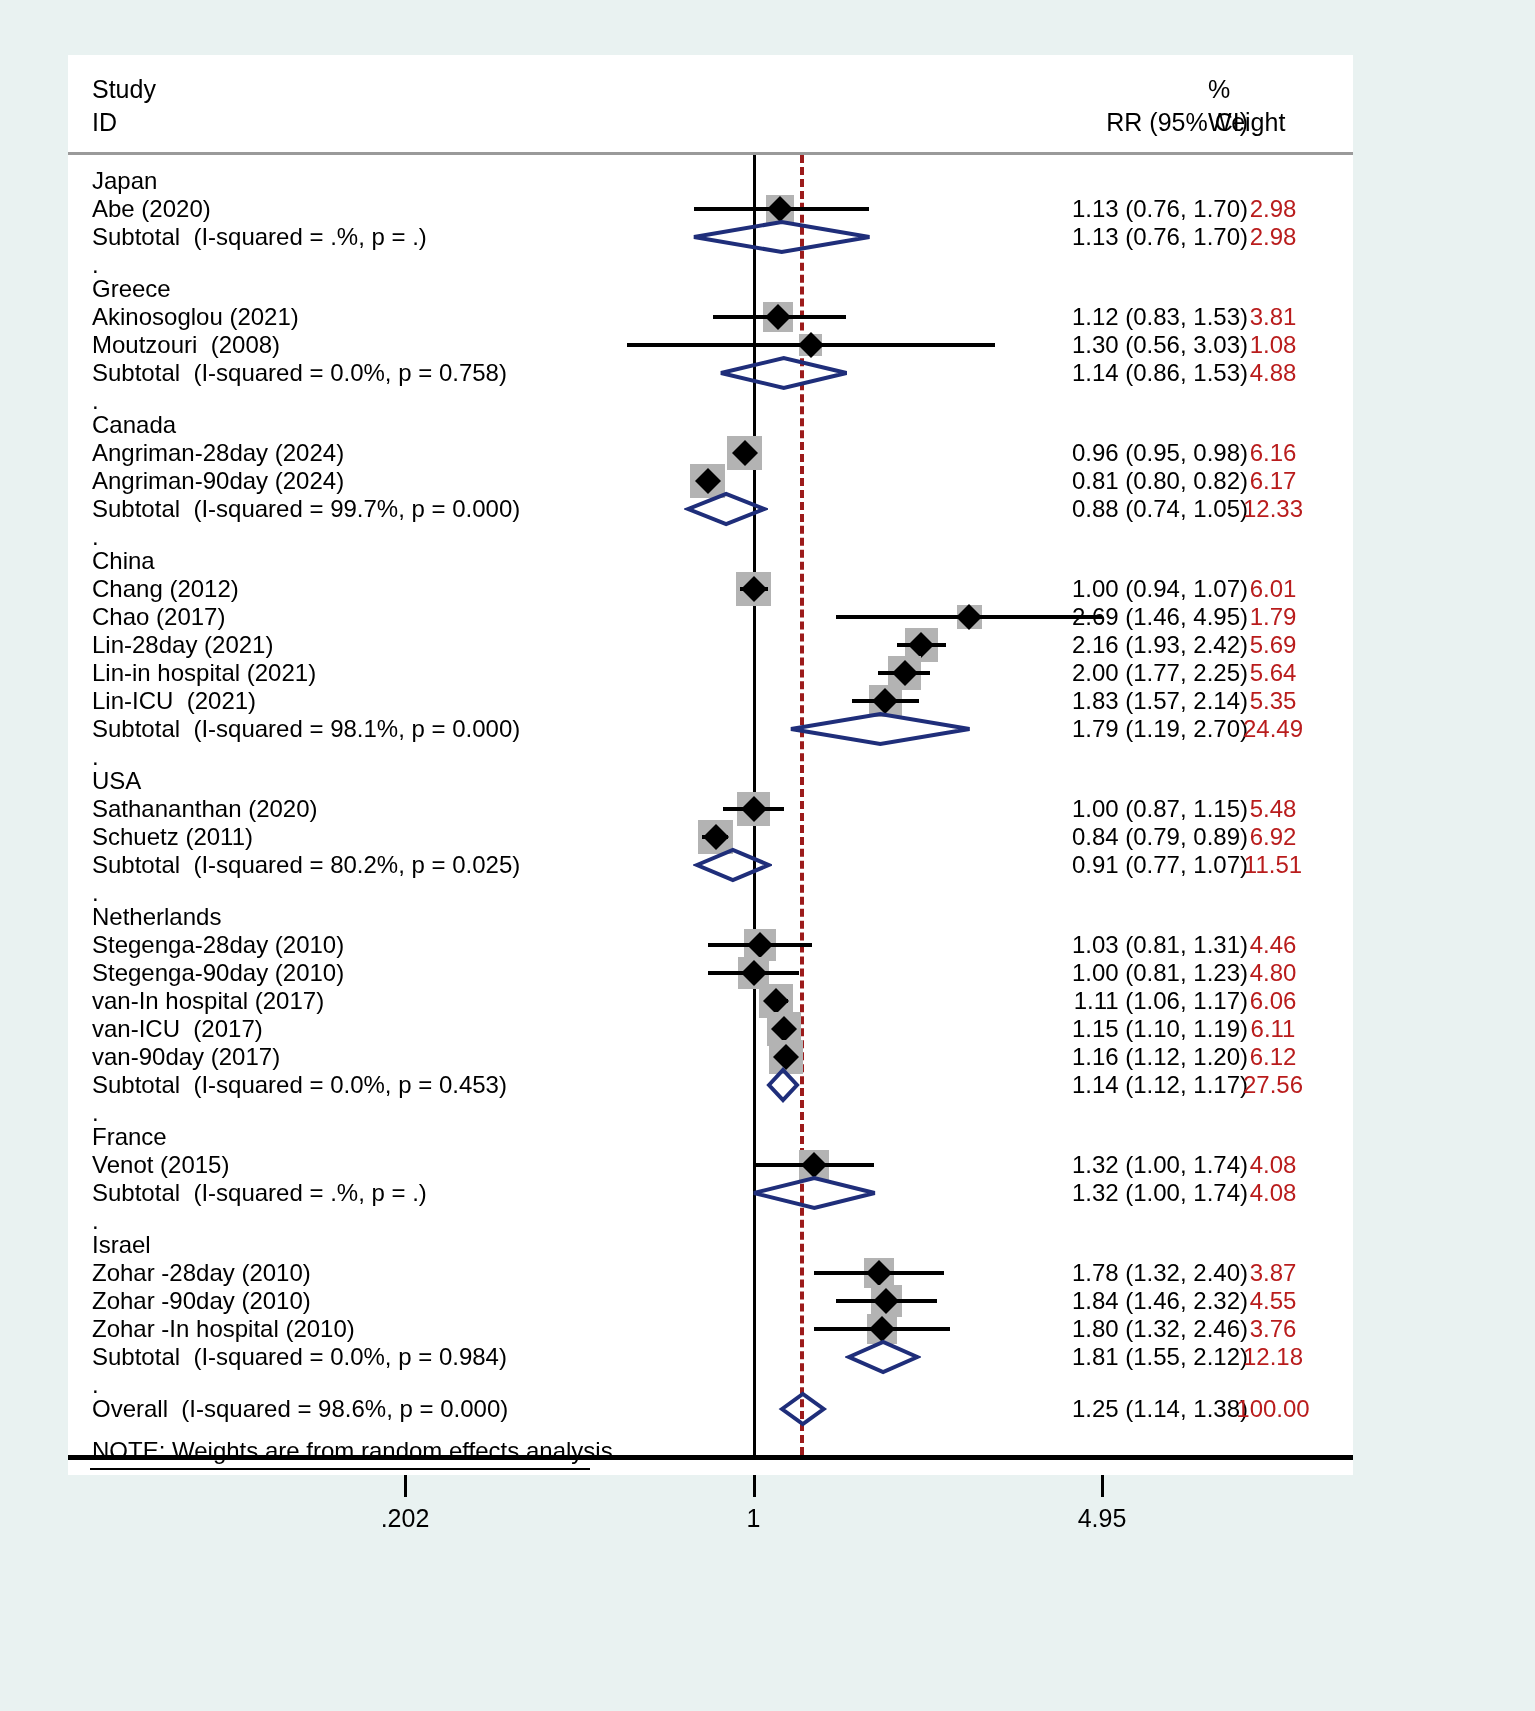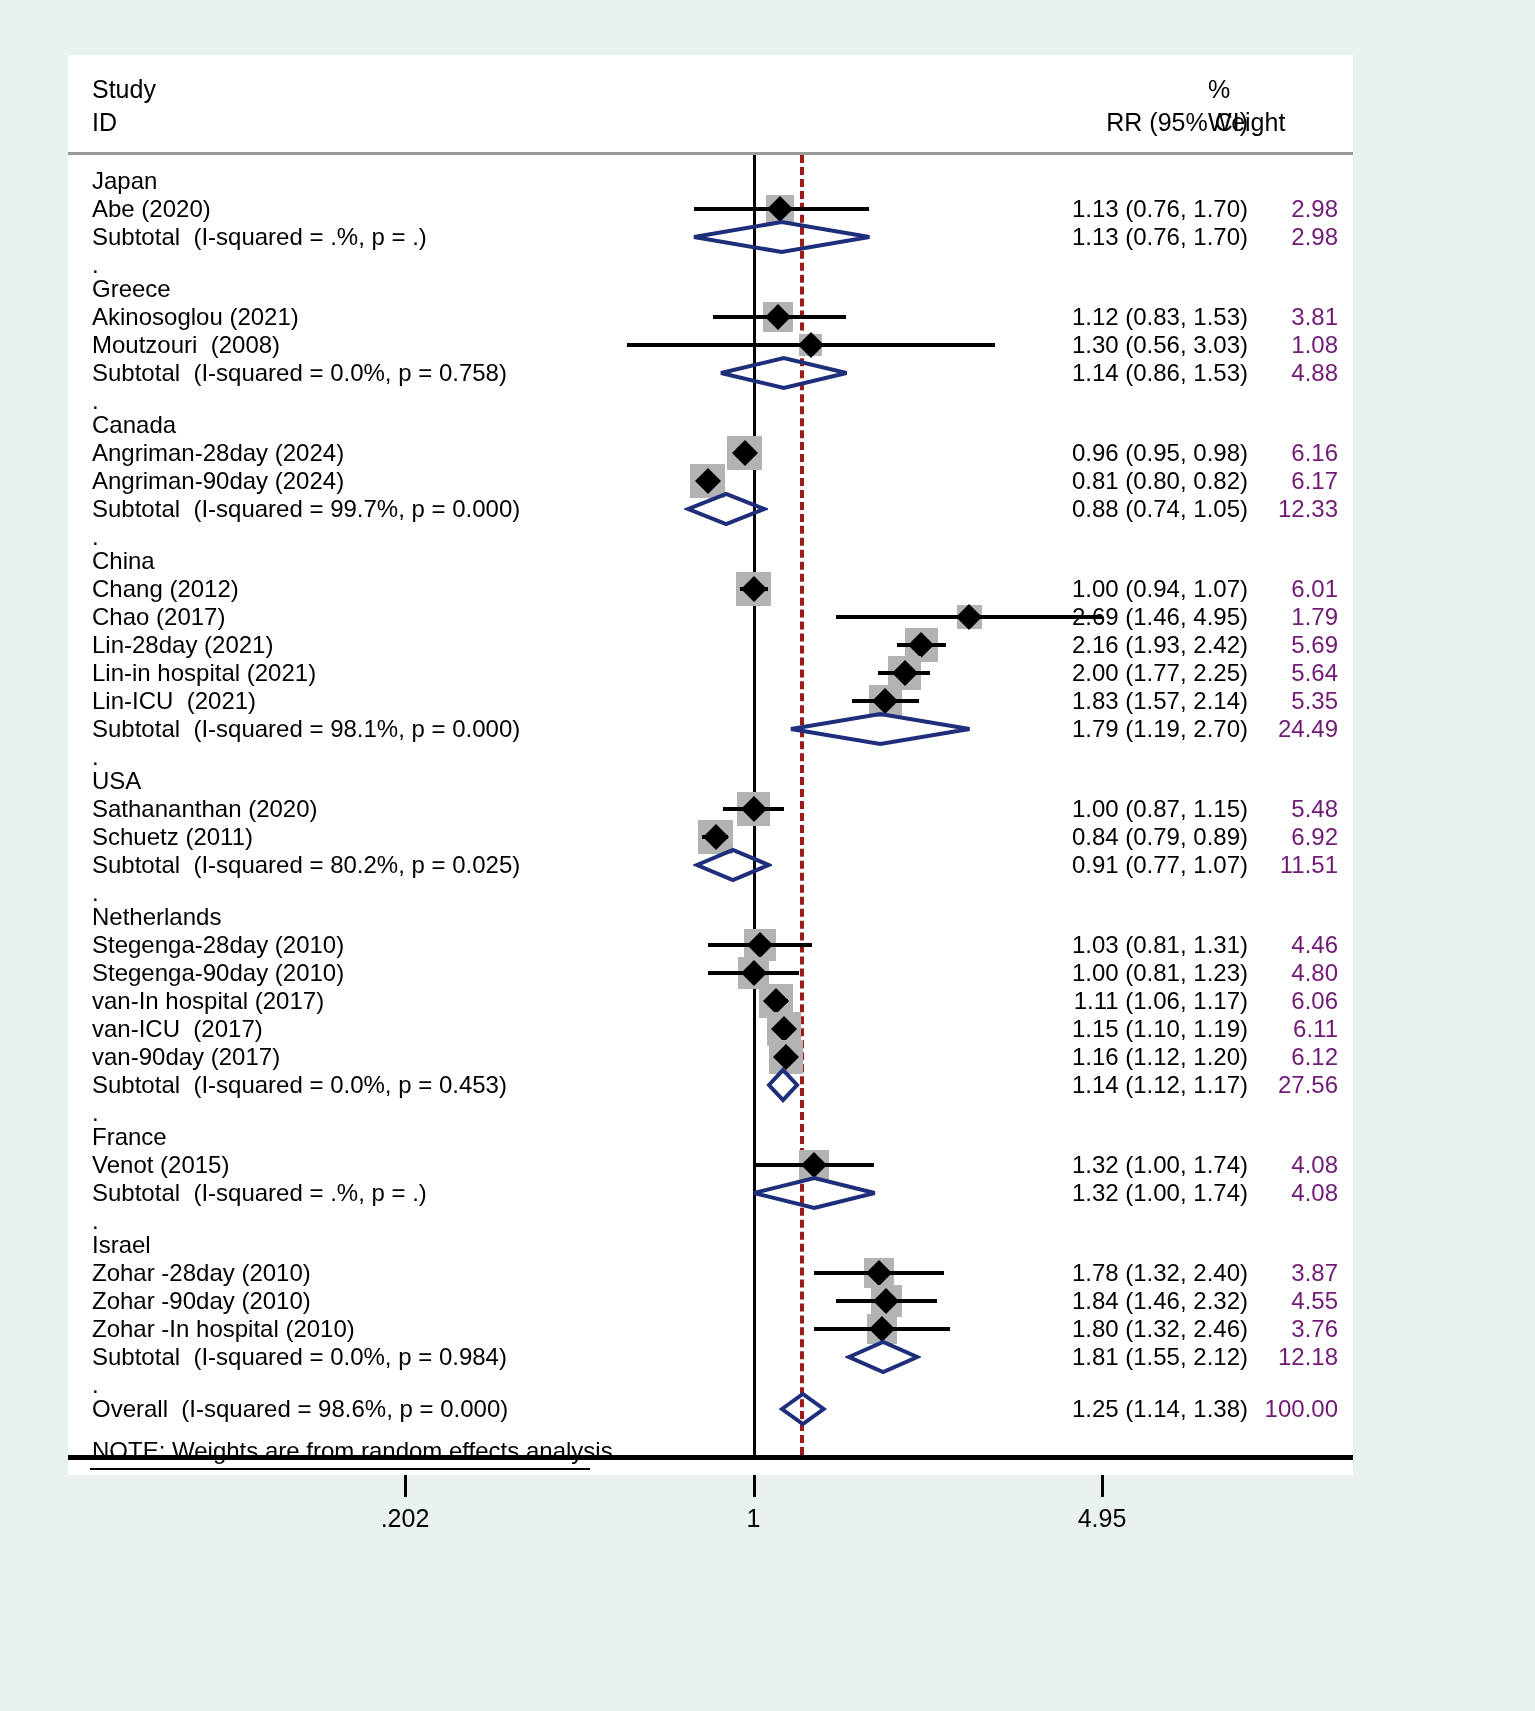--- a/index.html
+++ b/index.html
@@ -52,21 +52,21 @@
     font-size:24px; line-height:28px; color:#000; white-space:pre;
   }
   .label.dot{ font-size:24px; }
   .rr{
     position:absolute; left:880px; top:0; width:300px;
     text-align:right; font-size:24px; line-height:28px; color:#000;
     white-space:pre;
   }
   .wt{
     position:absolute; left:1140px; top:0; width:130px;
-    text-align:right; font-size:24px; line-height:28px; color:#701a75;
+    text-align:center; font-size:24px; line-height:28px; color:#b91c1c;
     white-space:pre;
   }
 
   
   #graph{ position:absolute; left:0; top:0; width:1285px; height:1420px; pointer-events:none;}
   .nullline{
     position:absolute; top:100px; height:1300px; width:3px;
     background:#000;
   }
   .redline{

